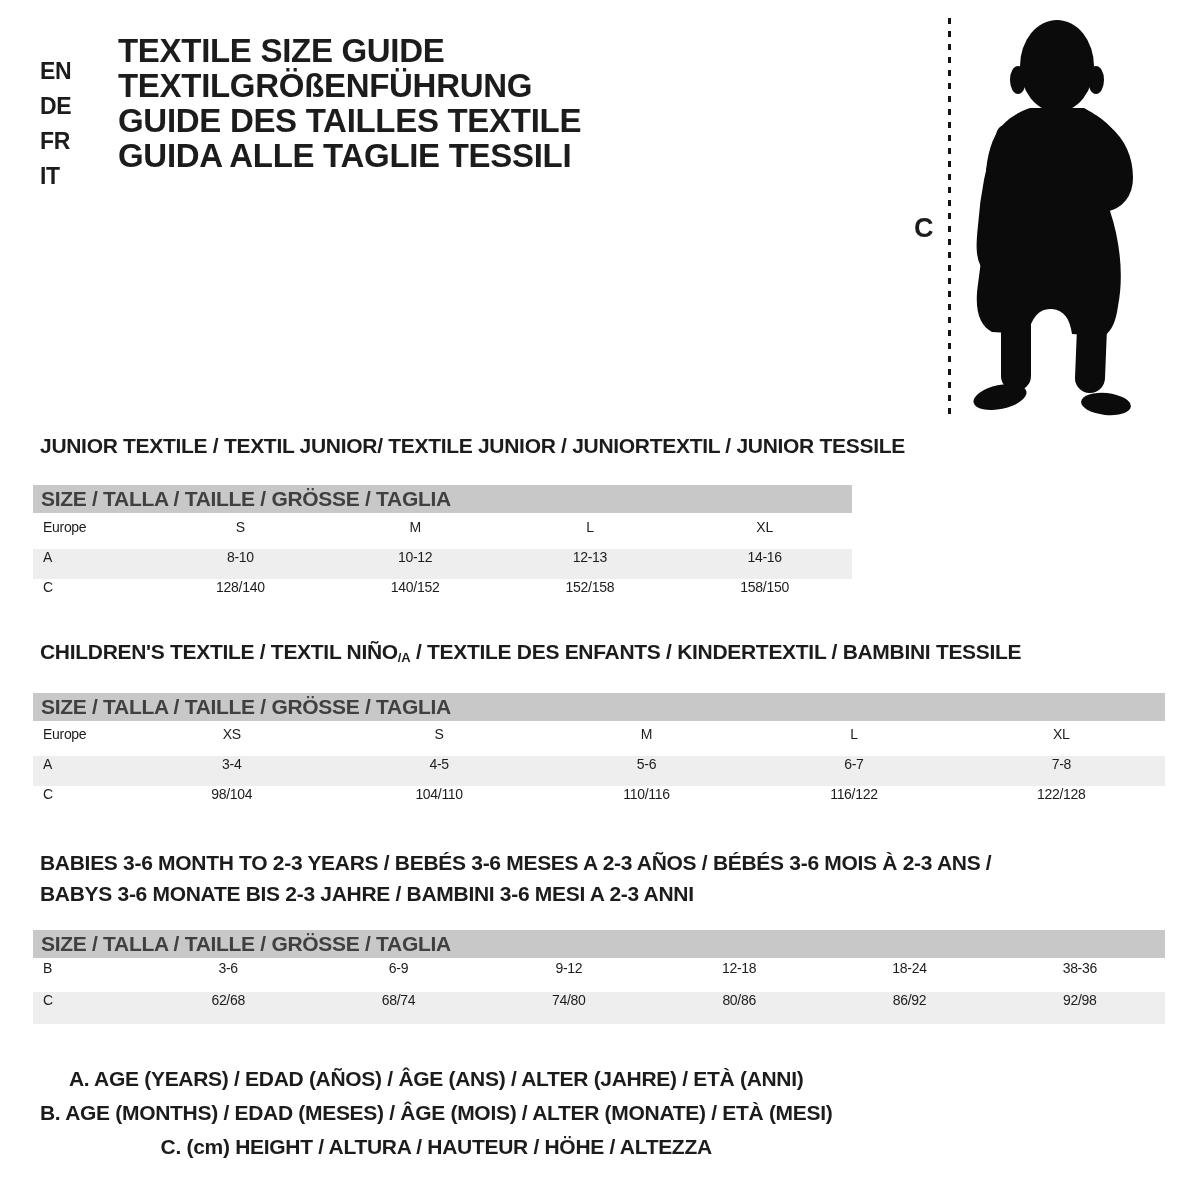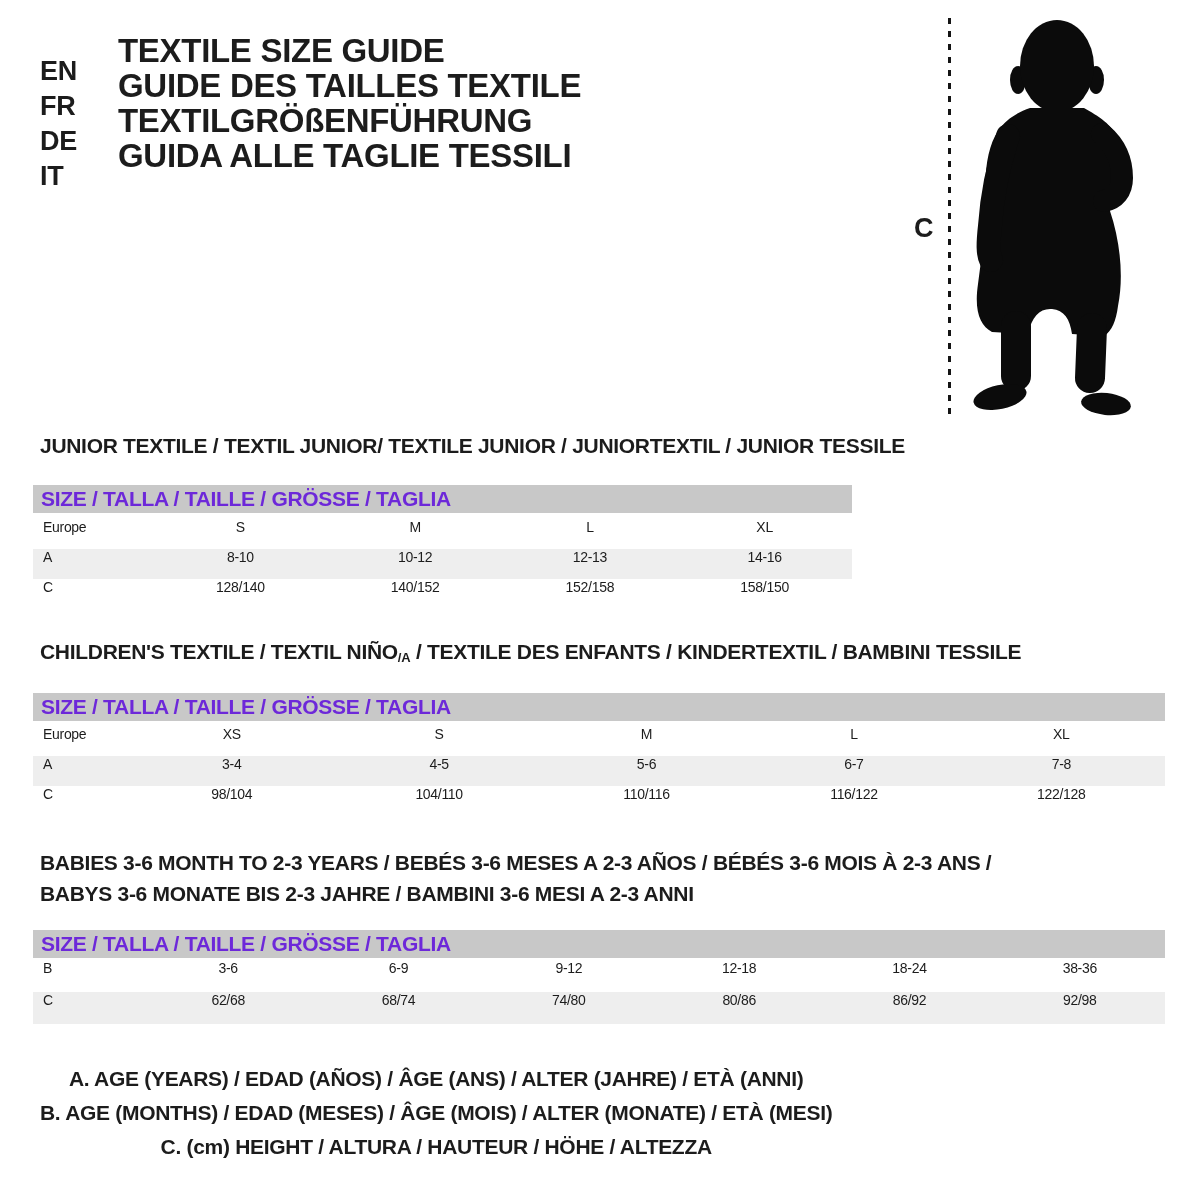--- a/index.html
+++ b/index.html
@@ -5,21 +5,21 @@
   html,body { margin:0; padding:0; background:#ffffff; }
   .page {
     position:relative; width:1200px; height:1200px; background:#ffffff;
     font-family:"Liberation Sans", sans-serif; color:#1c1c1c; overflow:hidden;
     letter-spacing:-0.3px;
   }
 
   
   .langs { position:absolute; left:40px; top:33px; }
   .lang-row { display:flex; height:35px; align-items:center; }
-  .lang-code { width:78px; font-weight:bold; font-size:27px;margin-top:42px; }
+  .lang-code { width:78px; font-weight:bold; font-size:23px;margin-top:42px; }
   .lang-title { font-weight:bold; font-size:33px; white-space:nowrap; }
 
   
   .c-label { position:absolute; left:914px; top:213px; font-size:27px; font-weight:bold; }
   .dash-line {
     position:absolute; left:948px; top:18px; width:3px; height:398px;
     background:repeating-linear-gradient(to bottom, #141414 0 6px, transparent 6px 13px);
   }
   .child-svg { position:absolute; left:968px; top:16px; width:168px; height:404px; }
 
@@ -30,21 +30,21 @@
   .title-babies { top:847px; line-height:31px; }
   .sub-small { font-size:13px; vertical-align:-3px; letter-spacing:-0.2px; }
 
   
   .size-table { position:absolute; left:33px; }
   .tbl-junior  { top:485px; width:819px; }
   .tbl-children{ top:693px; width:1132px; }
   .tbl-babies  { top:930px; width:1132px; }
   .size-bar {
     height:28px; background:#c8c8c8; display:flex; align-items:center;
-    padding-left:8px; font-weight:bold; font-size:21px; color:#6d28d9;
+    padding-left:8px; font-weight:bold; font-size:21px; color:#404040;
   }
   .rows-junior   { margin-top:6px; }
   .rows-children { margin-top:5px; }
   .rows-babies   { margin-top:2px; }
   .trow { display:flex; height:30px; font-weight:normal; font-size:14px; }
   .tbl-babies .trow { height:32px; }
   .trow.alt { background:#eeeeee; }
   .lbl { padding-left:10px; }
   .tbl-junior .lbl   { width:110px; }
   .tbl-children .lbl { width:85px; }
@@ -58,26 +58,26 @@
 <body>
 
 <div class="page">
 
   <div class="langs">
     <div class="lang-row">
       <span class="lang-code">EN</span>
       <span class="lang-title">TEXTILE SIZE GUIDE</span>
     </div>
     <div class="lang-row">
+      <span class="lang-code">DE</span>
+      <span class="lang-title">TEXTILGRÖßENFÜHRUNG</span>
+    </div>
+    <div class="lang-row">
       <span class="lang-code">FR</span>
       <span class="lang-title">GUIDE DES TAILLES TEXTILE</span>
-    </div>
-    <div class="lang-row">
-      <span class="lang-code">DE</span>
-      <span class="lang-title">TEXTILGRÖßENFÜHRUNG</span>
     </div>
     <div class="lang-row">
       <span class="lang-code">IT</span>
       <span class="lang-title">GUIDA ALLE TAGLIE TESSILI</span>
     </div>
   </div>
 
   <span class="c-label">C</span>
   <div class="dash-line"></div>
   <svg class="child-svg" viewBox="0 0 168 404" xmlns="http://www.w3.org/2000/svg">

